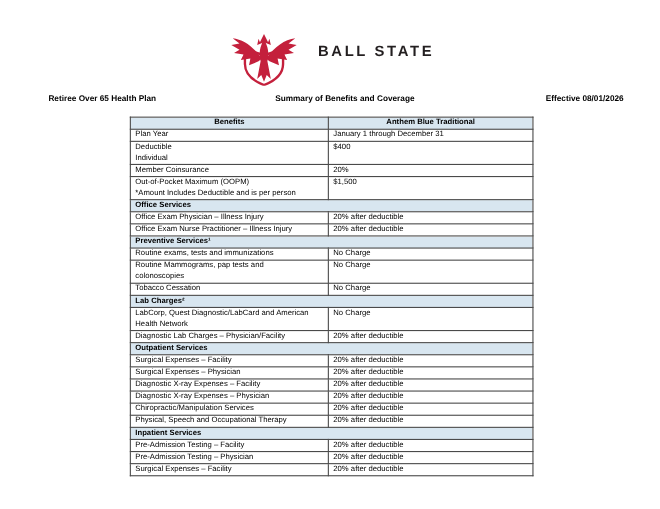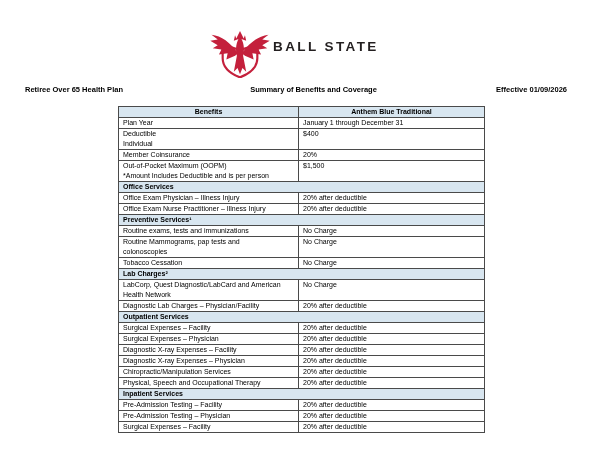--- a/index.html
+++ b/index.html
@@ -9,27 +9,27 @@
     height:463px;
     background:#ffffff;
     font-family:"Liberation Sans", sans-serif;
     color:#000000;
     overflow:hidden;
   }
 
   
   .logo { position:absolute; top:26px; left:207px; display:flex; align-items:flex-start; }
   .logo-mark { width:66px; height:52px; }
-  .logo-text { margin-left:0; padding-top:14px; }
+  .logo-text { margin-left:16px; padding-top:14px; }
   .logo-line1 { font-size:13.5px; font-weight:800; letter-spacing:2.4px; color:#231f20; line-height:14px; white-space:nowrap; }
   .logo-line2 { font-size:10.5px; font-weight:500; letter-spacing:3.4px; color:#3d3d3d; line-height:13px; white-space:nowrap; }
 
   
   .doc-header { position:absolute; top:85px; left:0; right:0; height:12px; font-size:7.5px; font-weight:bold; }
-  .dh-left   { position:absolute; left:25px; top:0; }
+  .dh-left   { position:absolute; left:44px; top:0; }
   .dh-center { position:absolute; left:0; right:0; top:0; text-align:center;padding-left:27px; }
   .dh-right  { position:absolute; right:33px; top:0; }
 
   
   table.benefits {
     position:absolute;
     top:106px;
     left:118px;
     width:366px;
     border-collapse:collapse;
@@ -72,21 +72,21 @@
       </svg>
     </span>
     <div class="logo-text">
       <div class="logo-line1">BALL STATE</div>
     </div>
   </div>
 
   <div class="doc-header">
     <span class="dh-left">Retiree Over 65 Health Plan</span>
     <span class="dh-center">Summary of Benefits and Coverage</span>
-    <span class="dh-right">Effective 01/09/2026</span>
+    <span class="dh-right">Effective 08/01/2026</span>
   </div>
 
   <table class="benefits">
     <colgroup>
       <col style="width:180px">
       <col style="width:186px">
     </colgroup>
     <thead>
       <tr>
         <th>Benefits</th>

